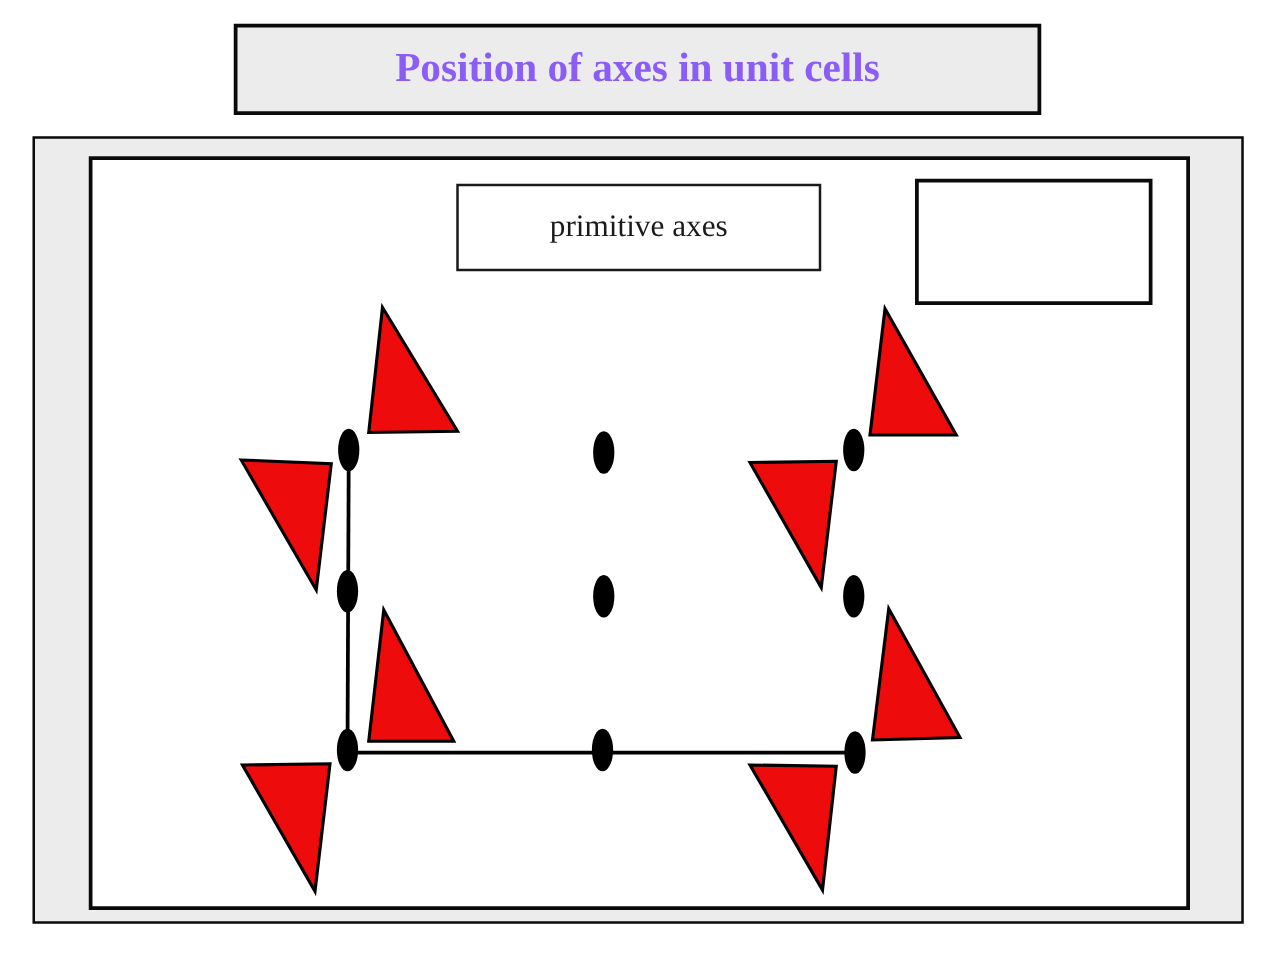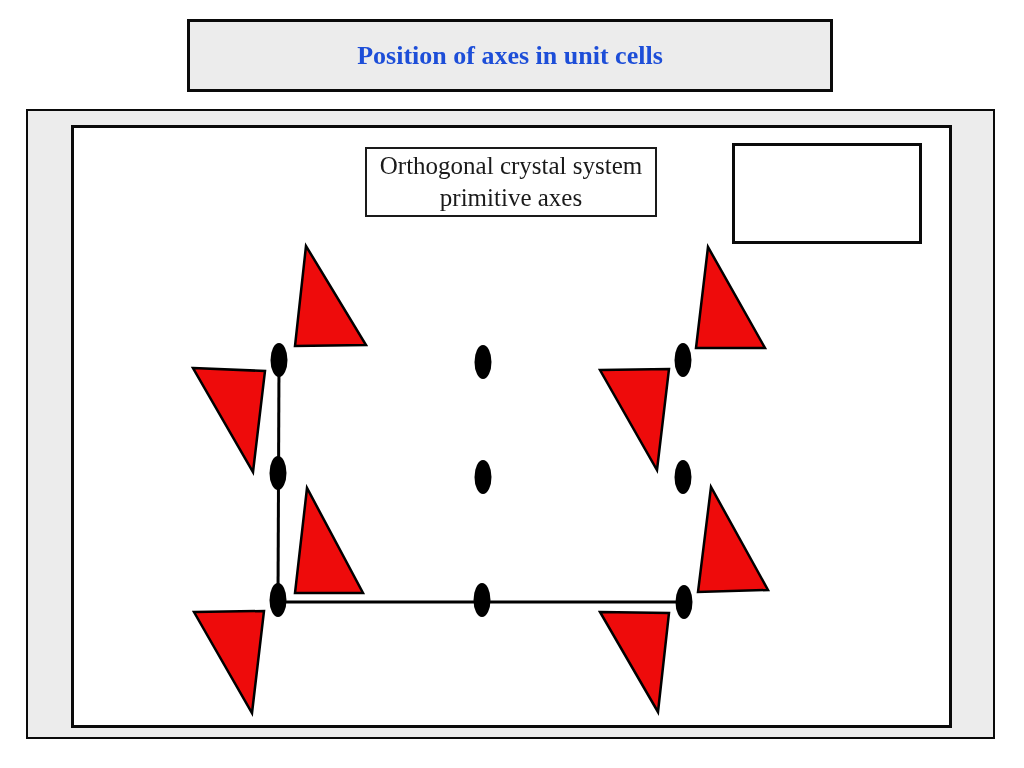--- a/index.html
+++ b/index.html
@@ -13,23 +13,23 @@
   }
   .abs { position: absolute; box-sizing: border-box; }
 
   .title-box {
     left: 187px; top: 19px; width: 646px; height: 73px;
     background: #ececec;
     border: 3px solid #0a0a0a;
     display: flex; align-items: center; justify-content: center;
   }
   .title-text {
-    font-size: 26px;
+    font-size: 33px;
     font-weight: bold;
-    color: #1d4ed8;
+    color: #8b5cf6;
     letter-spacing: 0px;
     white-space: nowrap;
   }
 
   .outer-panel {
     left: 26px; top: 109px; width: 969px; height: 630px;
     background: #ececec;
     border: 2px solid #0a0a0a;
   }
   .inner-panel {
@@ -69,21 +69,20 @@
 
 <div class="abs title-box">
   <span class="title-text">Position of axes in unit cells</span>
 </div>
 
 <div class="abs outer-panel"></div>
 
 <div class="abs inner-panel"></div>
 
 <div class="abs caption-box">
-  <div>Orthogonal crystal system</div>
   <div>primitive axes</div>
 </div>
 
 <div class="abs empty-box"></div>
 
 <svg id="diagram-svg" class="abs" viewBox="0 0 1024 768" xmlns="http://www.w3.org/2000/svg">
     <line x1="279" y1="360" x2="278" y2="601" stroke="#000000" stroke-width="3"></line>
     <line x1="278" y1="602" x2="684" y2="602" stroke="#000000" stroke-width="3"></line>
     <polygon points="306,246 295,346 366,345" fill="#ee0b0b" stroke="#000000" stroke-width="2.5" stroke-linejoin="miter"></polygon>
     <polygon points="193,368 265,371 253,472" fill="#ee0b0b" stroke="#000000" stroke-width="2.5" stroke-linejoin="miter"></polygon>

